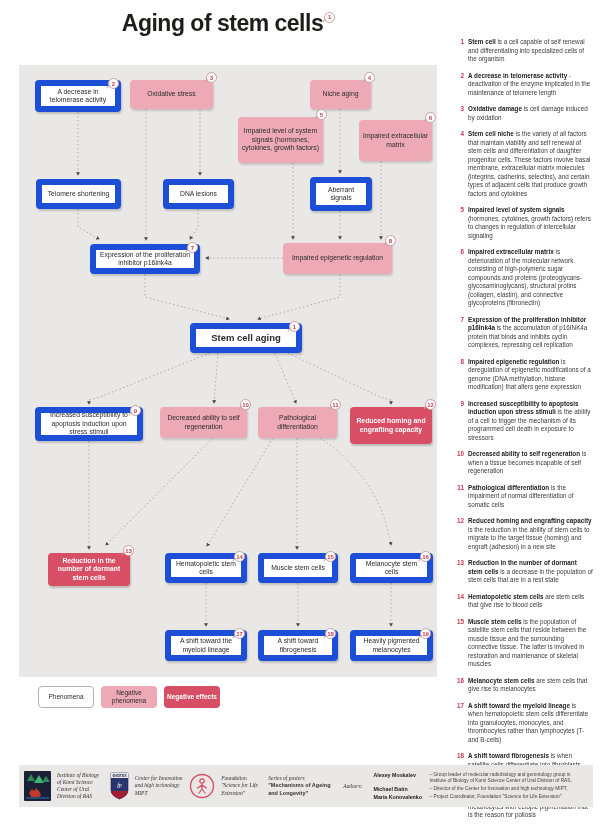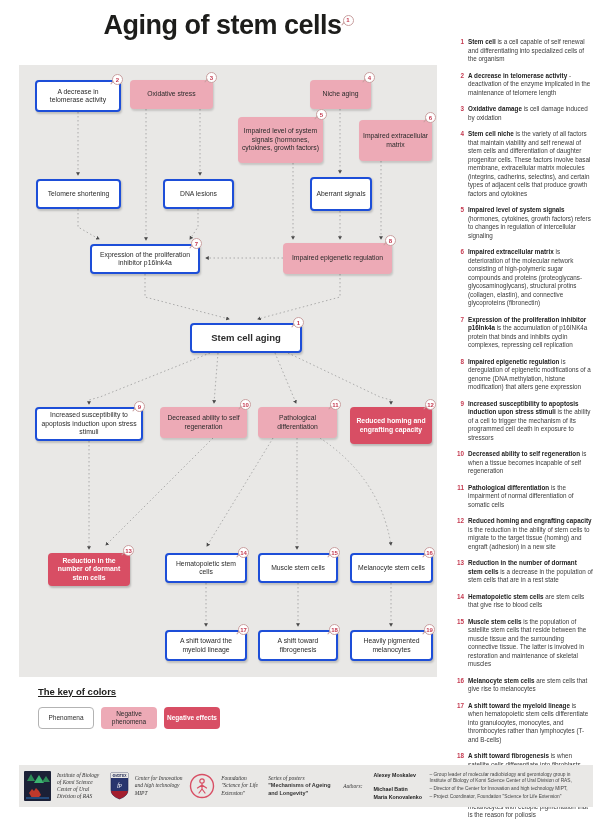--- a/index.html
+++ b/index.html
@@ -1,30 +1,30 @@
 <!DOCTYPE html>
 <html><head>
 <meta charset="utf-8">
 <style>
   html,body{margin:0;padding:0;background:#fff;}
   .page{position:relative;width:600px;height:827px;background:#fff;font-family:"Liberation Sans",sans-serif;overflow:hidden;}
 
   
   .title-wrap{position:absolute;left:19px;top:10px;width:418px;text-align:center;}
-  .title-wrap h1{display:inline-block;margin:0;font-size:27px;font-weight:bold;color:#1d1d1b;letter-spacing:-0.5px;}
+  .title-wrap h1{display:inline-block;margin:0;font-size:23px;font-weight:bold;color:#1d1d1b;letter-spacing:-0.5px;}
   .title-balloon{position:relative;top:-12px;left:1px;}
 
   
   .diagram-bg{position:absolute;left:19px;top:65px;width:418px;height:612px;background:#e9e8e6;}
   svg.edges{position:absolute;left:0;top:0;pointer-events:none;}
 
   
   .node{position:absolute;border-radius:4px;display:flex;align-items:center;justify-content:center;
         text-align:center;font-size:6.8px;line-height:1.25;color:#2b2b2b;padding:2px 3px;box-sizing:border-box;}
-  .node.white{background:#ffffff;border:2px solid #1d4ed8;box-shadow:1px 1.5px 2px rgba(0,0,0,.18);}
+  .node.white{background:#ffffff;border:6px solid #1d4ed8;box-shadow:1px 1.5px 2px rgba(0,0,0,.18);}
   .node.pink{background:#edaab6;box-shadow:1px 1.5px 2px rgba(0,0,0,.15);}
   .node.red{background:#d84e64;color:#fff;font-weight:bold;box-shadow:1px 1.5px 2px rgba(0,0,0,.2);}
   .node.big{font-size:9.5px;font-weight:bold;}
 
   .balloon{display:inline-flex;align-items:center;justify-content:center;width:11px;height:11px;border-radius:50%;
            background:#fff;border:1px solid #c9a0a0;color:#c4394f;font-size:6px;font-weight:bold;line-height:1;
            box-sizing:border-box;}
   .node .balloon{position:absolute;top:-8px;right:-4px;}
   .balloon::after{content:"";position:absolute;left:-2px;bottom:-2px;width:4px;height:4px;
                   border-left:1px solid #c9a0a0;transform:rotate(40deg);}
@@ -186,21 +186,20 @@
   <div class="node white" style="left:258px;top:630px;width:80px;height:31px">
     <span class="balloon">18</span>
     <span>A shift toward fibrogenesis</span>
   </div>
   <div class="node white" style="left:350px;top:630px;width:83px;height:31px">
     <span class="balloon">19</span>
     <span>Heavily pigmented melanocytes</span>
   </div>
 
   <div class="key">
-    <h2>The key of colors</h2>
     <div class="key-items">
       <div class="key-box white">Phenomena</div>
       <div class="key-box pink">Negative phenomena</div>
       <div class="key-box red">Negative effects</div>
     </div>
   </div>
 
   <div class="notes">
     <div id="notes-list">
         <div class="note">

